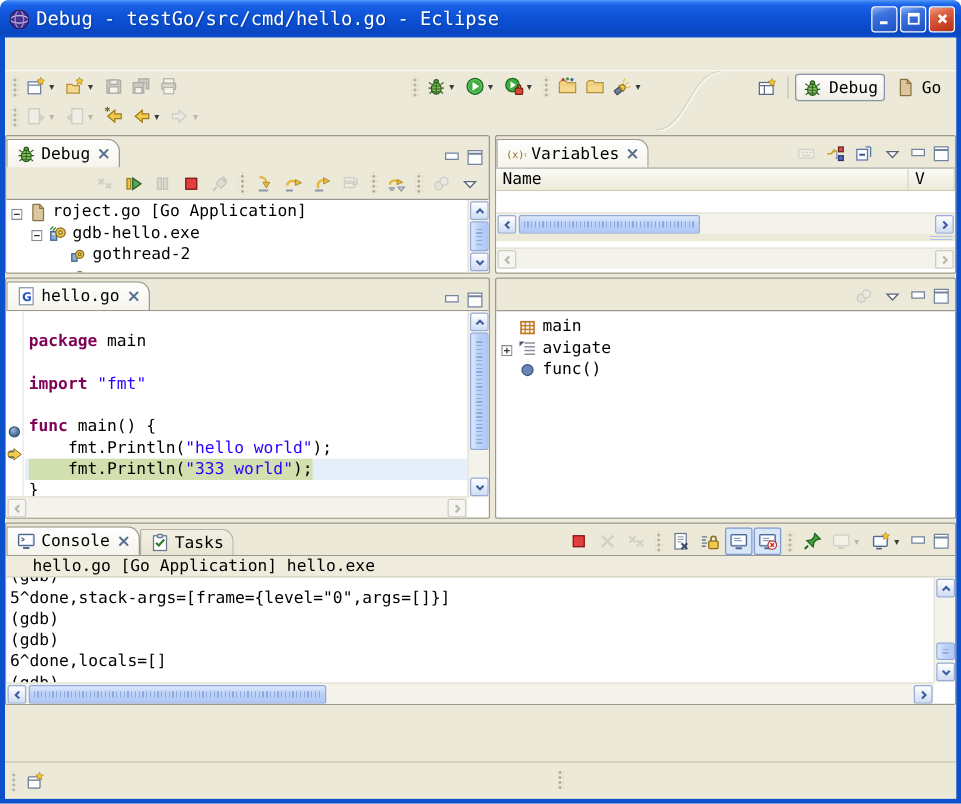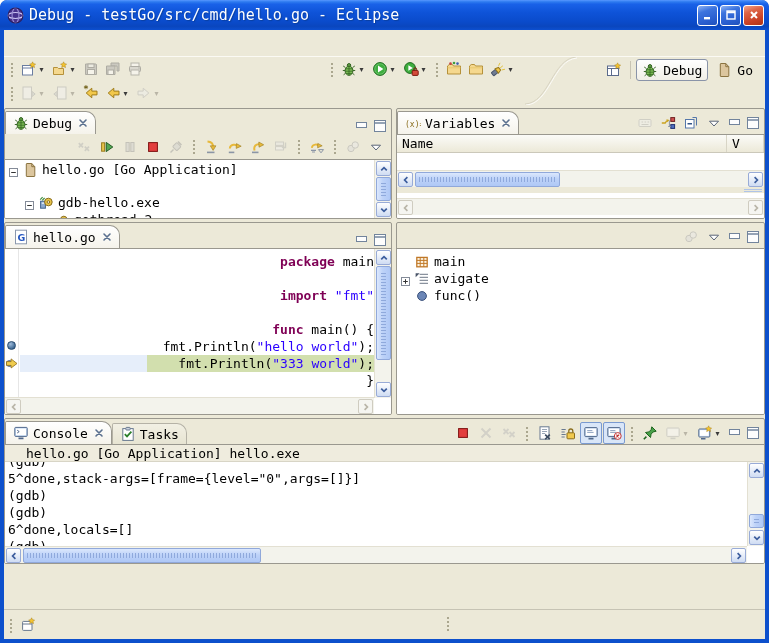--- a/index.html
+++ b/index.html
@@ -65,22 +65,22 @@
   .hsb .sbbtn{top:1px;}
   .sbthumb{position:absolute;left:1px;width:15px;background:linear-gradient(90deg,#DCE8FD,#BDD2F8 45%,#AFC8F6);border:1px solid #90A8DA;border-radius:2px;}
   .hsb .sbthumb{top:1px;height:15px;width:auto;background:linear-gradient(180deg,#DCE8FD,#BDD2F8 45%,#AFC8F6);}
   .sbthumb:after{content:"";position:absolute;left:3px;right:3px;top:50%;height:5px;margin-top:-3px;
      background-image:repeating-linear-gradient(90deg,#8FA9DC 0 1px,transparent 1px 3px);}
   .vsb .sbthumb:after{background-image:repeating-linear-gradient(0deg,#8FA9DC 0 1px,transparent 1px 3px);left:50%;top:4px;bottom:4px;height:auto;width:5px;margin:0 0 0 -3px;}
   .sbdis .sbbtn{background:#F5F5F1;border-color:#CFCCC0;color:#B9B5A8;}
   .arr{width:8px;height:8px;}
   
   .gutter{position:absolute;left:0;top:0;bottom:16px;width:14px;background:#FFFFFF;border-right:1px solid #E6E6E6;}
-  .codearea{position:absolute;left:15px;top:0;right:17px;bottom:16px;overflow:hidden;padding-top:4px;
-     font-family:"DejaVu Sans Mono",monospace;font-size:13px;background:#fff;text-align:right;}
+  .codearea{position:absolute;left:15px;top:0;right:17px;bottom:16px;overflow:hidden;padding-top:16px;
+     font-family:"DejaVu Sans Mono",monospace;font-size:13px;background:#fff;}
   .cl{height:17px;line-height:17px;white-space:pre;padding-left:3px;}
   .cl .ct{display:inline-block;height:17px;}
   .bp{position:absolute;left:2px;width:9px;height:9px;border-radius:50%;
       background:radial-gradient(circle at 35% 30%,#9FBCDC,#39648F 75%);border:1px solid #274A6E;}
   .ipm{position:absolute;left:1px;width:12px;height:11px;}
   
   .console-title{height:17px;background:#EFECDE;border-bottom:1px solid #D8D5C6;padding:0 21px;white-space:pre;font-size:13px;line-height:17px;}
   .console-text{position:absolute;top:17px;left:0;right:17px;bottom:17px;overflow:hidden;padding-left:3px;
      font-family:"DejaVu Sans Mono",monospace;font-size:13px;}
   .cline{height:17px;line-height:17px;white-space:pre;}
@@ -473,22 +473,22 @@
             </div>
           </div>
         <div class="vbody" style="top:50px;">
           <div id="debug-tree" style="position:absolute;left:0;top:1px;right:17px;bottom:0;overflow:hidden;">
               <div class="trow" style="padding-left: 4px;"><span class="exp"><svg viewBox="0 0 9 9">
                     <rect x="0.5" y="0.5" width="8" height="8" fill="#FFFFFF" stroke="#848B98"></rect>
                     <path d="M2.2 4.5h4.6" stroke="#333333" stroke-width="1"></path>
                   </svg></span><span class="ticon"><svg viewBox="0 0 16 16">
                     <path d="M4.8 1.5h5l3 3.2v9.3a0.5 0.5 0 01-0.5 0.5H4.8a0.5 0.5 0 01-0.5-0.5V2a0.5 0.5 0 01.5-.5z" fill="#DCC69E" stroke="#8A7340"></path>
                     <path d="M9.8 1.5v3.2h3" fill="none" stroke="#8A7340"></path>
-                  </svg></span><span>hello.go [Go Application]</span></div>
-              <div class="trow" style="padding-left: 20px; margin-top: 16px;"><span class="exp"><svg viewBox="0 0 9 9">
+                  </svg></span><span>roject.go [Go Application]</span></div>
+              <div class="trow" style="padding-left: 20px;"><span class="exp"><svg viewBox="0 0 9 9">
                     <rect x="0.5" y="0.5" width="8" height="8" fill="#FFFFFF" stroke="#848B98"></rect>
                     <path d="M2.2 4.5h4.6" stroke="#333333" stroke-width="1"></path>
                   </svg></span><span class="ticon"><svg viewBox="0 0 16 16">
                     <rect x="2.6" y="6.2" width="4.8" height="7" fill="#8FAAD0" stroke="#40618C"></rect>
                     <rect x="3.8" y="7.4" width="2.4" height="1.6" fill="#D8E4F2"></rect>
                     <circle cx="10.4" cy="7" r="3.8" fill="#E8C44A" stroke="#8A6D1C"></circle>
                     <circle cx="10.4" cy="7" r="1.3" fill="#FDF6DC" stroke="#8A6D1C"></circle>
                     <path d="M2.2 4.6L4.6 2.2M4.2 5.4L6.6 3" stroke="#3F8E3F" stroke-width="1.2"></path>
                   </svg></span><span>gdb-hello.exe</span></div>
               <div class="trow" style="padding-left: 36px;"><span class="exp"></span><span class="ticon"><svg viewBox="0 0 16 16">

